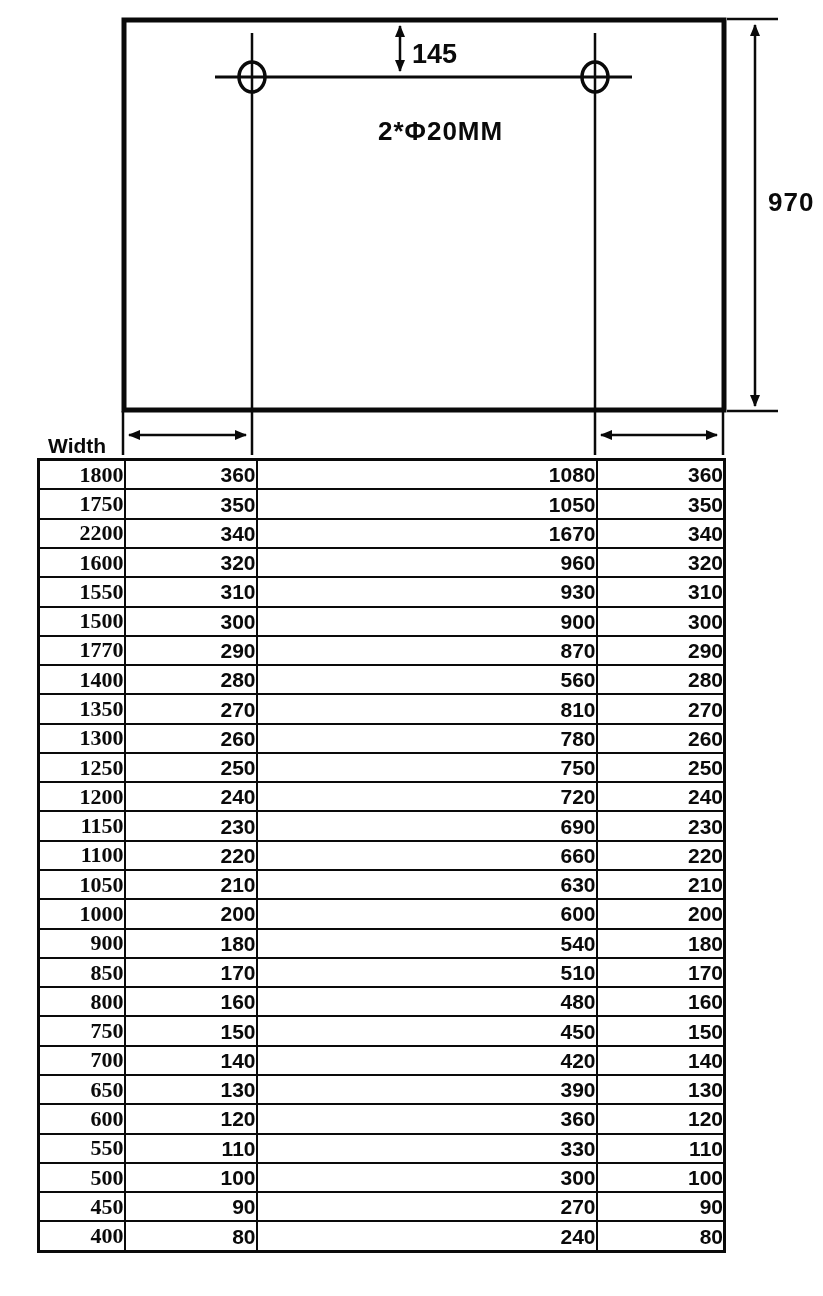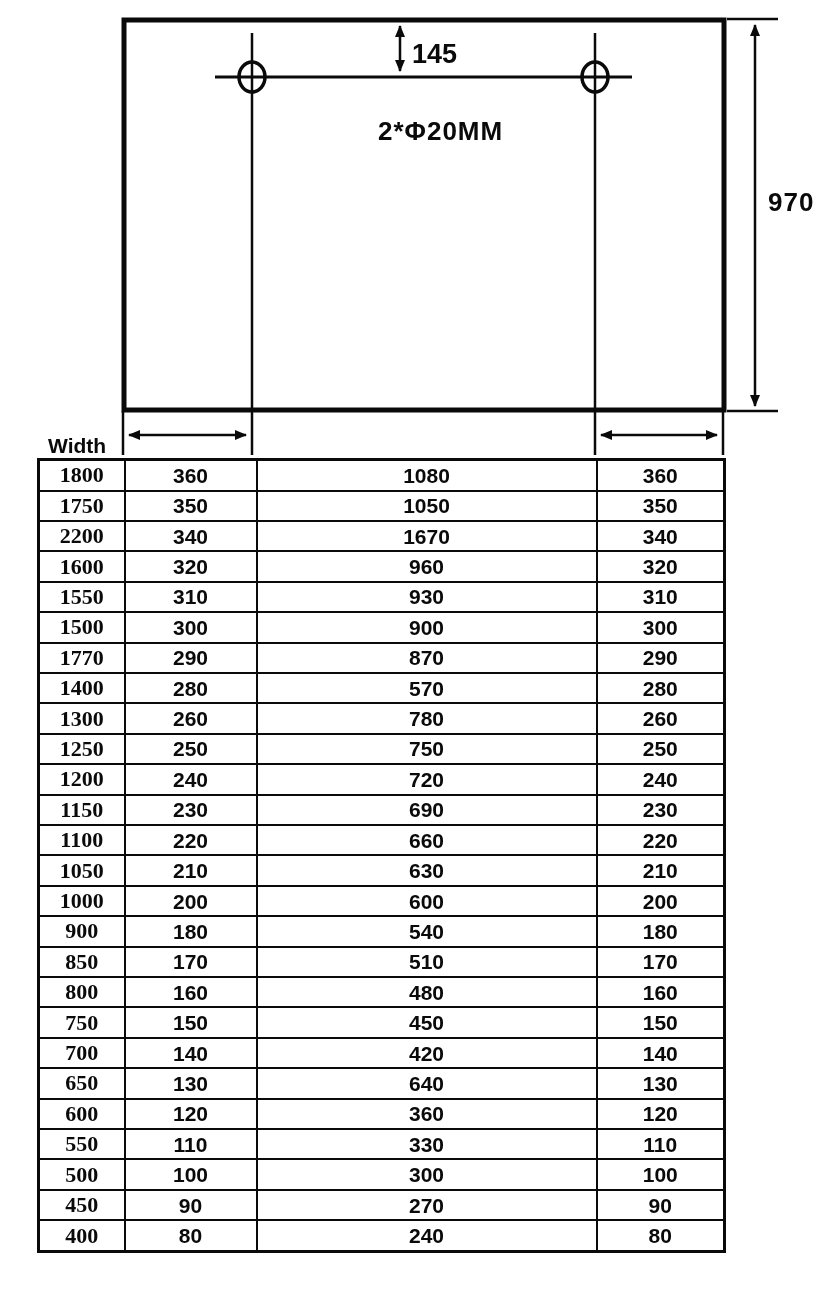--- a/index.html
+++ b/index.html
@@ -20,21 +20,21 @@
   .dim-text { font-size: 27px; }
   .spec-text { font-size: 26px; letter-spacing: 1px; }
   .width-text { font-size: 21px; }
 
   table.size-table {
     position: absolute;
     left: 37px; top: 458px;
     width: 686px; height: 795px;
     border-collapse: collapse;
     table-layout: fixed;
-    text-align: center;
+    text-align: right;
     border: 3px solid #0a0a0a;
   }
   table.size-table td {
     border: 2px solid #0a0a0a;
     padding: 0;
     vertical-align: middle;
     line-height: 1;
   }
   td.col-serif {
     font-family: "Liberation Serif", serif;
@@ -135,22 +135,28 @@
         </tr>
         <tr>
           <td class="col-serif">1770</td>
           <td class="col-sans">290</td>
           <td class="col-sans">870</td>
           <td class="col-sans">290</td>
         </tr>
         <tr>
           <td class="col-serif">1400</td>
           <td class="col-sans">280</td>
-          <td class="col-sans">570</td>
+          <td class="col-sans">560</td>
           <td class="col-sans">280</td>
+        </tr>
+        <tr>
+          <td class="col-serif">1350</td>
+          <td class="col-sans">270</td>
+          <td class="col-sans">810</td>
+          <td class="col-sans">270</td>
         </tr>
         <tr>
           <td class="col-serif">1300</td>
           <td class="col-sans">260</td>
           <td class="col-sans">780</td>
           <td class="col-sans">260</td>
         </tr>
         <tr>
           <td class="col-serif">1250</td>
           <td class="col-sans">250</td>
@@ -213,21 +219,21 @@
         </tr>
         <tr>
           <td class="col-serif">700</td>
           <td class="col-sans">140</td>
           <td class="col-sans">420</td>
           <td class="col-sans">140</td>
         </tr>
         <tr>
           <td class="col-serif">650</td>
           <td class="col-sans">130</td>
-          <td class="col-sans">640</td>
+          <td class="col-sans">390</td>
           <td class="col-sans">130</td>
         </tr>
         <tr>
           <td class="col-serif">600</td>
           <td class="col-sans">120</td>
           <td class="col-sans">360</td>
           <td class="col-sans">120</td>
         </tr>
         <tr>
           <td class="col-serif">550</td>

